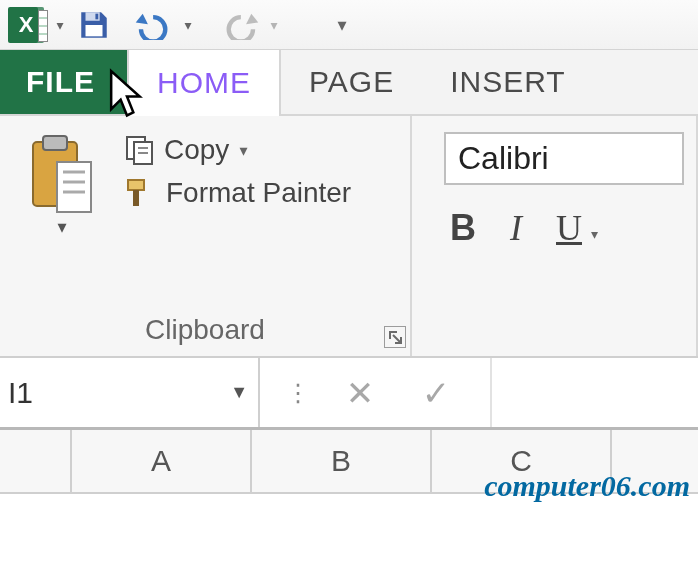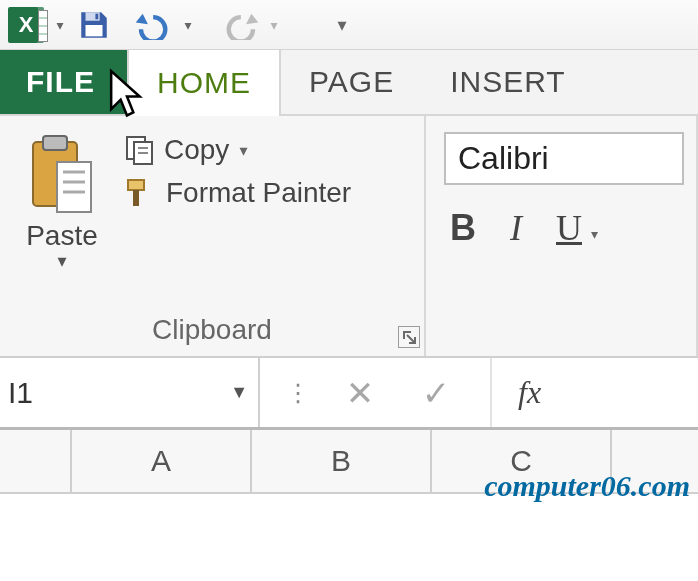--- a/index.html
+++ b/index.html
@@ -72,21 +72,21 @@
   .tab.file {
     background: #217346;
     color: #fff;
     font-weight: 700;
     padding: 0 32px 0 26px;
   }
   .tab.active {
     background: #fff;
     border-left: 2px solid #d6d6d6;
     border-right: 2px solid #d6d6d6;
-    color: #4d7c0f;
+    color: #8b5cf6;
     margin-bottom: -2px;
   }
 
   .cursor {
     position: absolute;
     left: 108px; top: 68px;
     width: 38px; height: 48px;
     z-index: 50;
     pointer-events: none;
   }
@@ -100,21 +100,21 @@
   }
   .group {
     border-right: 2px solid #d8d8d8;
     display: flex;
     flex-direction: column;
     justify-content: space-between;
     padding: 8px 12px 4px 12px;
     position: relative;
   }
   .group.clipboard { width: 428px; }
-  .group.font { flex: 1; padding-left: 18px; gap: 36px; }
+  .group.font { flex: 1; padding-left: 32px; gap: 36px; }
 
   .group-label {
     text-align: center;
     font-size: 28px;
     color: #666;
     padding-bottom: 6px;
     position: relative;
     margin-top: 11px;
   }
   .launcher {
@@ -315,21 +315,20 @@
     <div class="clipboard-body">
       <div class="paste-col">
         <svg width="70" height="86" viewBox="0 0 70 86">
           <rect x="6" y="10" width="44" height="64" rx="4" fill="#d9a441" stroke="#8a6a2e" stroke-width="2"></rect>
           <rect x="16" y="4" width="24" height="14" rx="3" fill="#bbb" stroke="#666" stroke-width="2"></rect>
           <rect x="30" y="30" width="34" height="50" fill="#fff" stroke="#888" stroke-width="2"></rect>
           <line x1="36" y1="40" x2="58" y2="40" stroke="#aaa" stroke-width="3"></line>
           <line x1="36" y1="50" x2="58" y2="50" stroke="#aaa" stroke-width="3"></line>
           <line x1="36" y1="60" x2="58" y2="60" stroke="#aaa" stroke-width="3"></line>
         </svg>
-        <div class="paste-label">Paste</div>
         <div class="paste-drop">▾</div>
       </div>
 
       <div class="mini-col">
         <div class="mini-btn">
           <svg width="32" height="32" viewBox="0 0 32 32">
             <rect x="3" y="3" width="18" height="22" fill="#fff" stroke="#555" stroke-width="2"></rect>
             <rect x="10" y="8" width="18" height="22" fill="#fff" stroke="#555" stroke-width="2"></rect>
             <line x1="14" y1="14" x2="24" y2="14" stroke="#888" stroke-width="2"></line>
             <line x1="14" y1="19" x2="24" y2="19" stroke="#888" stroke-width="2"></line>
@@ -374,23 +373,20 @@
 <div class="name-formula-row">
   <div class="name-box">
     <span>I1</span>
     <span class="dd">▼</span>
   </div>
   <div class="fx-group">
     <span class="fx-dots">⋮</span>
     <span class="fx-btn">✕</span>
     <span class="fx-btn">✓</span>
   </div>
-  <div class="fx-label">
-    <span>fx</span>
-  </div>
 </div>
 
 <div class="col-headers">
   <div class="rowhead-corner"></div>
   <div class="colhead">A</div>
   <div class="colhead">B</div>
   <div class="colhead">C</div>
 </div>
 
 <div class="watermark">computer06.com</div>

